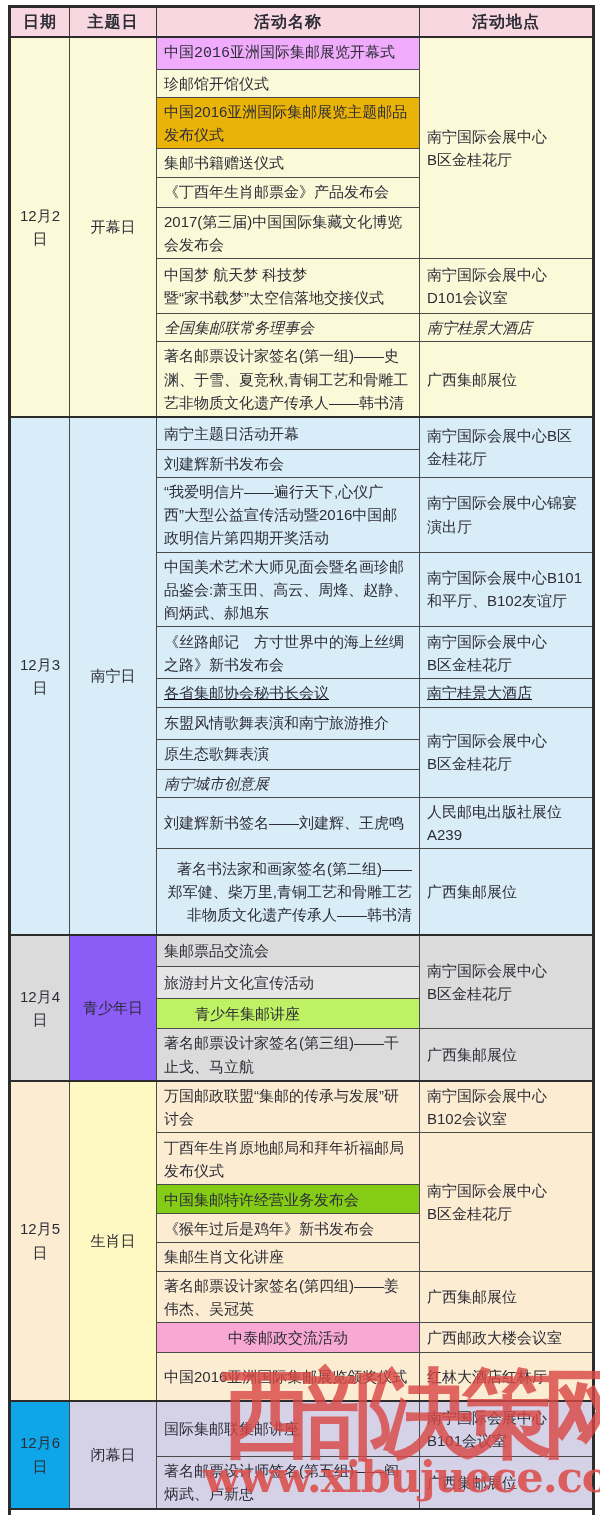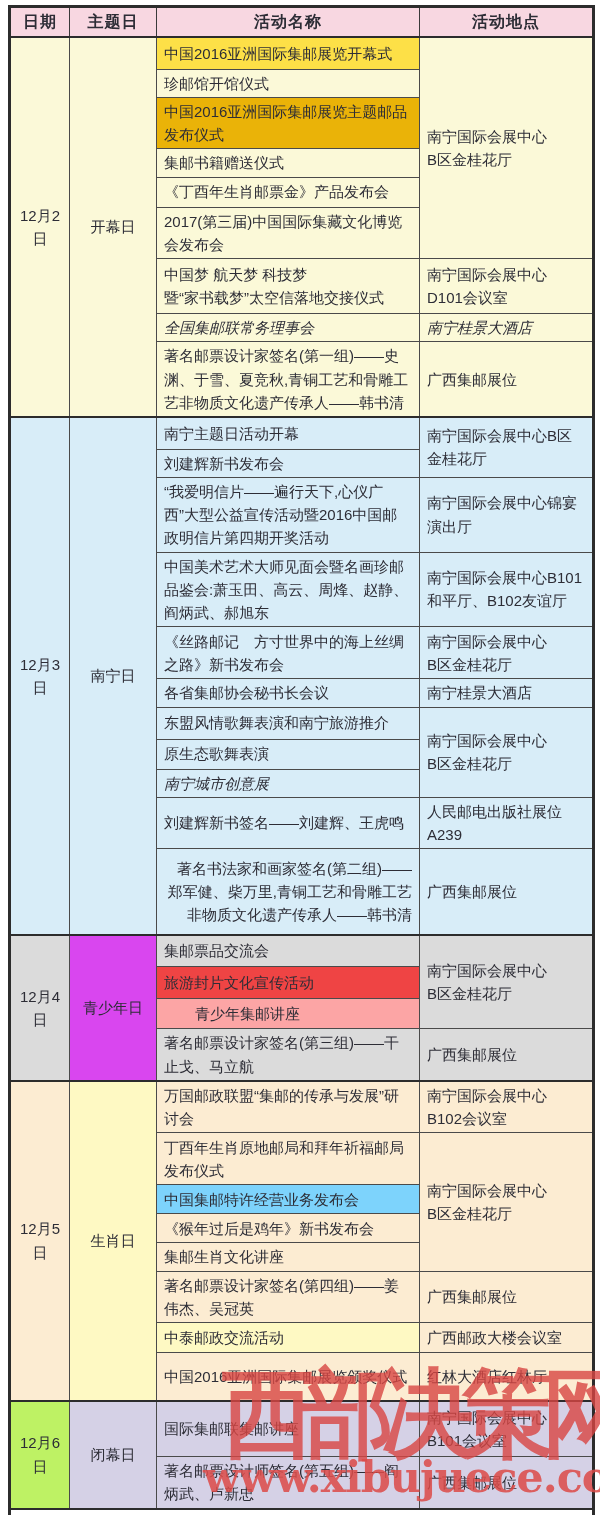--- a/index.html
+++ b/index.html
@@ -64,21 +64,21 @@
         <th>日期</th>
         <th>主题日</th>
         <th>活动名称</th>
         <th>活动地点</th>
       </tr>
     </thead>
     <tbody>
         <tr class="group-start" style="height: 32px;">
           <td class="date-cell" rowspan="9" style="background: rgb(251, 249, 216);">12月2日</td>
           <td class="theme-cell" rowspan="9" style="background: rgb(251, 249, 216);">开幕日</td>
-          <td class="activity-cell" style="background: #fde047;">中国2016亚洲国际集邮展览开幕式</td>
+          <td class="activity-cell" style="background: #f0abfc; font-family: Liberation Mono, monospace;">中国2016亚洲国际集邮展览开幕式</td>
           <td class="loc-cell" rowspan="6" style="background: rgb(251, 249, 216);">南宁国际会展中心
 B区金桂花厅</td>
         </tr>
         <tr style="height: 26px;">
           <td class="activity-cell" style="background: rgb(251, 249, 216);">珍邮馆开馆仪式</td>
         </tr>
         <tr style="height: 47px;">
           <td class="activity-cell" style="background: #eab308;">中国2016亚洲国际集邮展览主题邮品发布仪式</td>
         </tr>
         <tr style="height: 27px;">
@@ -122,21 +122,21 @@
         <tr style="height: 70px;">
           <td class="activity-cell" style="background: rgb(216, 237, 248);">中国美术艺术大师见面会暨名画珍邮品鉴会:萧玉田、高云、周烽、赵静、阎炳武、郝旭东</td>
           <td class="loc-cell" rowspan="1" style="background: rgb(216, 237, 248);">南宁国际会展中心B101
 和平厅、B102友谊厅</td>
         </tr>
         <tr style="height: 52px;">
           <td class="activity-cell" style="background: rgb(216, 237, 248);">《丝路邮记　方寸世界中的海上丝绸之路》新书发布会</td>
           <td class="loc-cell" rowspan="1" style="background: rgb(216, 237, 248);">南宁国际会展中心
 B区金桂花厅</td>
         </tr>
-        <tr style="height: 28px;">
+        <tr style="height: 28px; text-decoration: underline;">
           <td class="activity-cell" style="background: rgb(216, 237, 248);">各省集邮协会秘书长会议</td>
           <td class="loc-cell" rowspan="1" style="background: rgb(216, 237, 248);">南宁桂景大酒店</td>
         </tr>
         <tr style="height: 32px;">
           <td class="activity-cell" style="background: rgb(216, 237, 248);">东盟风情歌舞表演和南宁旅游推介</td>
           <td class="loc-cell" rowspan="3" style="background: rgb(216, 237, 248);">南宁国际会展中心
 B区金桂花厅</td>
         </tr>
         <tr style="height: 30px;">
           <td class="activity-cell" style="background: rgb(216, 237, 248);">原生态歌舞表演</td>
@@ -148,70 +148,70 @@
           <td class="activity-cell" style="background: rgb(216, 237, 248);">刘建辉新书签名——刘建辉、王虎鸣</td>
           <td class="loc-cell" rowspan="1" style="background: rgb(216, 237, 248);">人民邮电出版社展位
 A239</td>
         </tr>
         <tr style="height: 86px;">
           <td class="activity-cell" style="background: rgb(216, 237, 248); text-align: right;">著名书法家和画家签名(第二组)——郑军健、柴万里,青铜工艺和骨雕工艺非物质文化遗产传承人——韩书清</td>
           <td class="loc-cell" rowspan="1" style="background: rgb(216, 237, 248);">广西集邮展位</td>
         </tr>
         <tr class="group-start" style="height: 32px;">
           <td class="date-cell" rowspan="4" style="background: rgb(219, 219, 219);">12月4日</td>
-          <td class="theme-cell" rowspan="4" style="background: #d946ef;">青少年日</td>
+          <td class="theme-cell" rowspan="4" style="background: #8b5cf6;">青少年日</td>
           <td class="activity-cell" style="background: rgb(219, 219, 219);">集邮票品交流会</td>
           <td class="loc-cell" rowspan="3" style="background: rgb(219, 219, 219);">南宁国际会展中心
 B区金桂花厅</td>
         </tr>
         <tr style="height: 32px;">
-          <td class="activity-cell" style="background: #ef4444;">旅游封片文化宣传活动</td>
-        </tr>
-        <tr style="height: 30px;">
-          <td class="activity-cell" style="background: #fca5a5; padding-left: 38px;">青少年集邮讲座</td>
+          <td class="activity-cell" style="background: #e5e5e5;">旅游封片文化宣传活动</td>
+        </tr>
+        <tr style="height: 30px;">
+          <td class="activity-cell" style="background: #bef264; padding-left: 38px;">青少年集邮讲座</td>
         </tr>
         <tr style="height: 42px;">
           <td class="activity-cell" style="background: rgb(219, 219, 219);">著名邮票设计家签名(第三组)——干止戈、马立航</td>
           <td class="loc-cell" rowspan="1" style="background: rgb(219, 219, 219);">广西集邮展位</td>
         </tr>
         <tr class="group-start" style="height: 50px;">
           <td class="date-cell" rowspan="8" style="background: rgb(252, 236, 210);">12月5日</td>
           <td class="theme-cell" rowspan="8" style="background: #fef9c3;">生肖日</td>
           <td class="activity-cell" style="background: rgb(252, 236, 210);">万国邮政联盟“集邮的传承与发展”研讨会</td>
           <td class="loc-cell" rowspan="1" style="background: rgb(252, 236, 210);">南宁国际会展中心
 B102会议室</td>
         </tr>
         <tr style="height: 52px;">
           <td class="activity-cell" style="background: rgb(252, 236, 210);">丁酉年生肖原地邮局和拜年祈福邮局发布仪式</td>
           <td class="loc-cell" rowspan="4" style="background: rgb(252, 236, 210);">南宁国际会展中心
 B区金桂花厅</td>
         </tr>
         <tr style="height: 29px;">
-          <td class="activity-cell" style="background: #7dd3fc;">中国集邮特许经营业务发布会</td>
+          <td class="activity-cell" style="background: #84cc16;">中国集邮特许经营业务发布会</td>
         </tr>
         <tr style="height: 29px;">
           <td class="activity-cell" style="background: rgb(252, 236, 210);">《猴年过后是鸡年》新书发布会</td>
         </tr>
         <tr style="height: 28px;">
           <td class="activity-cell" style="background: rgb(252, 236, 210);">集邮生肖文化讲座</td>
         </tr>
         <tr style="height: 48px;">
           <td class="activity-cell" style="background: rgb(252, 236, 210);">著名邮票设计家签名(第四组)——姜伟杰、吴冠英</td>
           <td class="loc-cell" rowspan="1" style="background: rgb(252, 236, 210);">广西集邮展位</td>
         </tr>
         <tr style="height: 30px;">
-          <td class="activity-cell" style="background: #fef9c3;">中泰邮政交流活动</td>
+          <td class="activity-cell" style="background: #f9a8d4; text-align: center;">中泰邮政交流活动</td>
           <td class="loc-cell" rowspan="1" style="background: rgb(252, 236, 210);">广西邮政大楼会议室</td>
         </tr>
         <tr style="height: 48px;">
           <td class="activity-cell" style="background: rgb(252, 236, 210);">中国2016亚洲国际集邮展览颁奖仪式</td>
           <td class="loc-cell" rowspan="1" style="background: rgb(252, 236, 210); margin-left: 28px;">红林大酒店红林厅</td>
         </tr>
         <tr class="group-start" style="height: 56px;">
-          <td class="date-cell" rowspan="2" style="background: #bef264;">12月6日</td>
+          <td class="date-cell" rowspan="2" style="background: #0ea5e9;">12月6日</td>
           <td class="theme-cell" rowspan="2" style="background: rgb(213, 209, 230);">闭幕日</td>
           <td class="activity-cell" style="background: rgb(213, 209, 230);">国际集邮联集邮讲座</td>
           <td class="loc-cell" rowspan="1" style="background: rgb(213, 209, 230);">南宁国际会展中心
 B101会议室</td>
         </tr>
         <tr style="height: 52px;">
           <td class="activity-cell" style="background: rgb(213, 209, 230);">著名邮票设计师签名(第五组)——阎炳武、卢新忠</td>
           <td class="loc-cell" rowspan="1" style="background: rgb(213, 209, 230);">广西集邮展位</td>
         </tr>
       </tbody>

